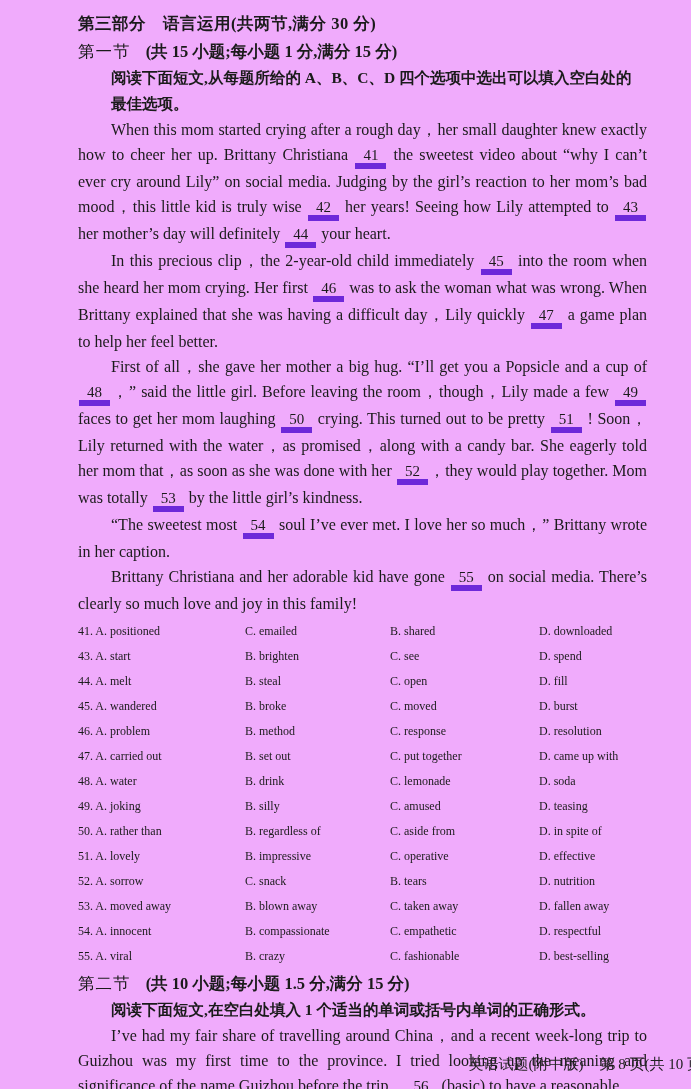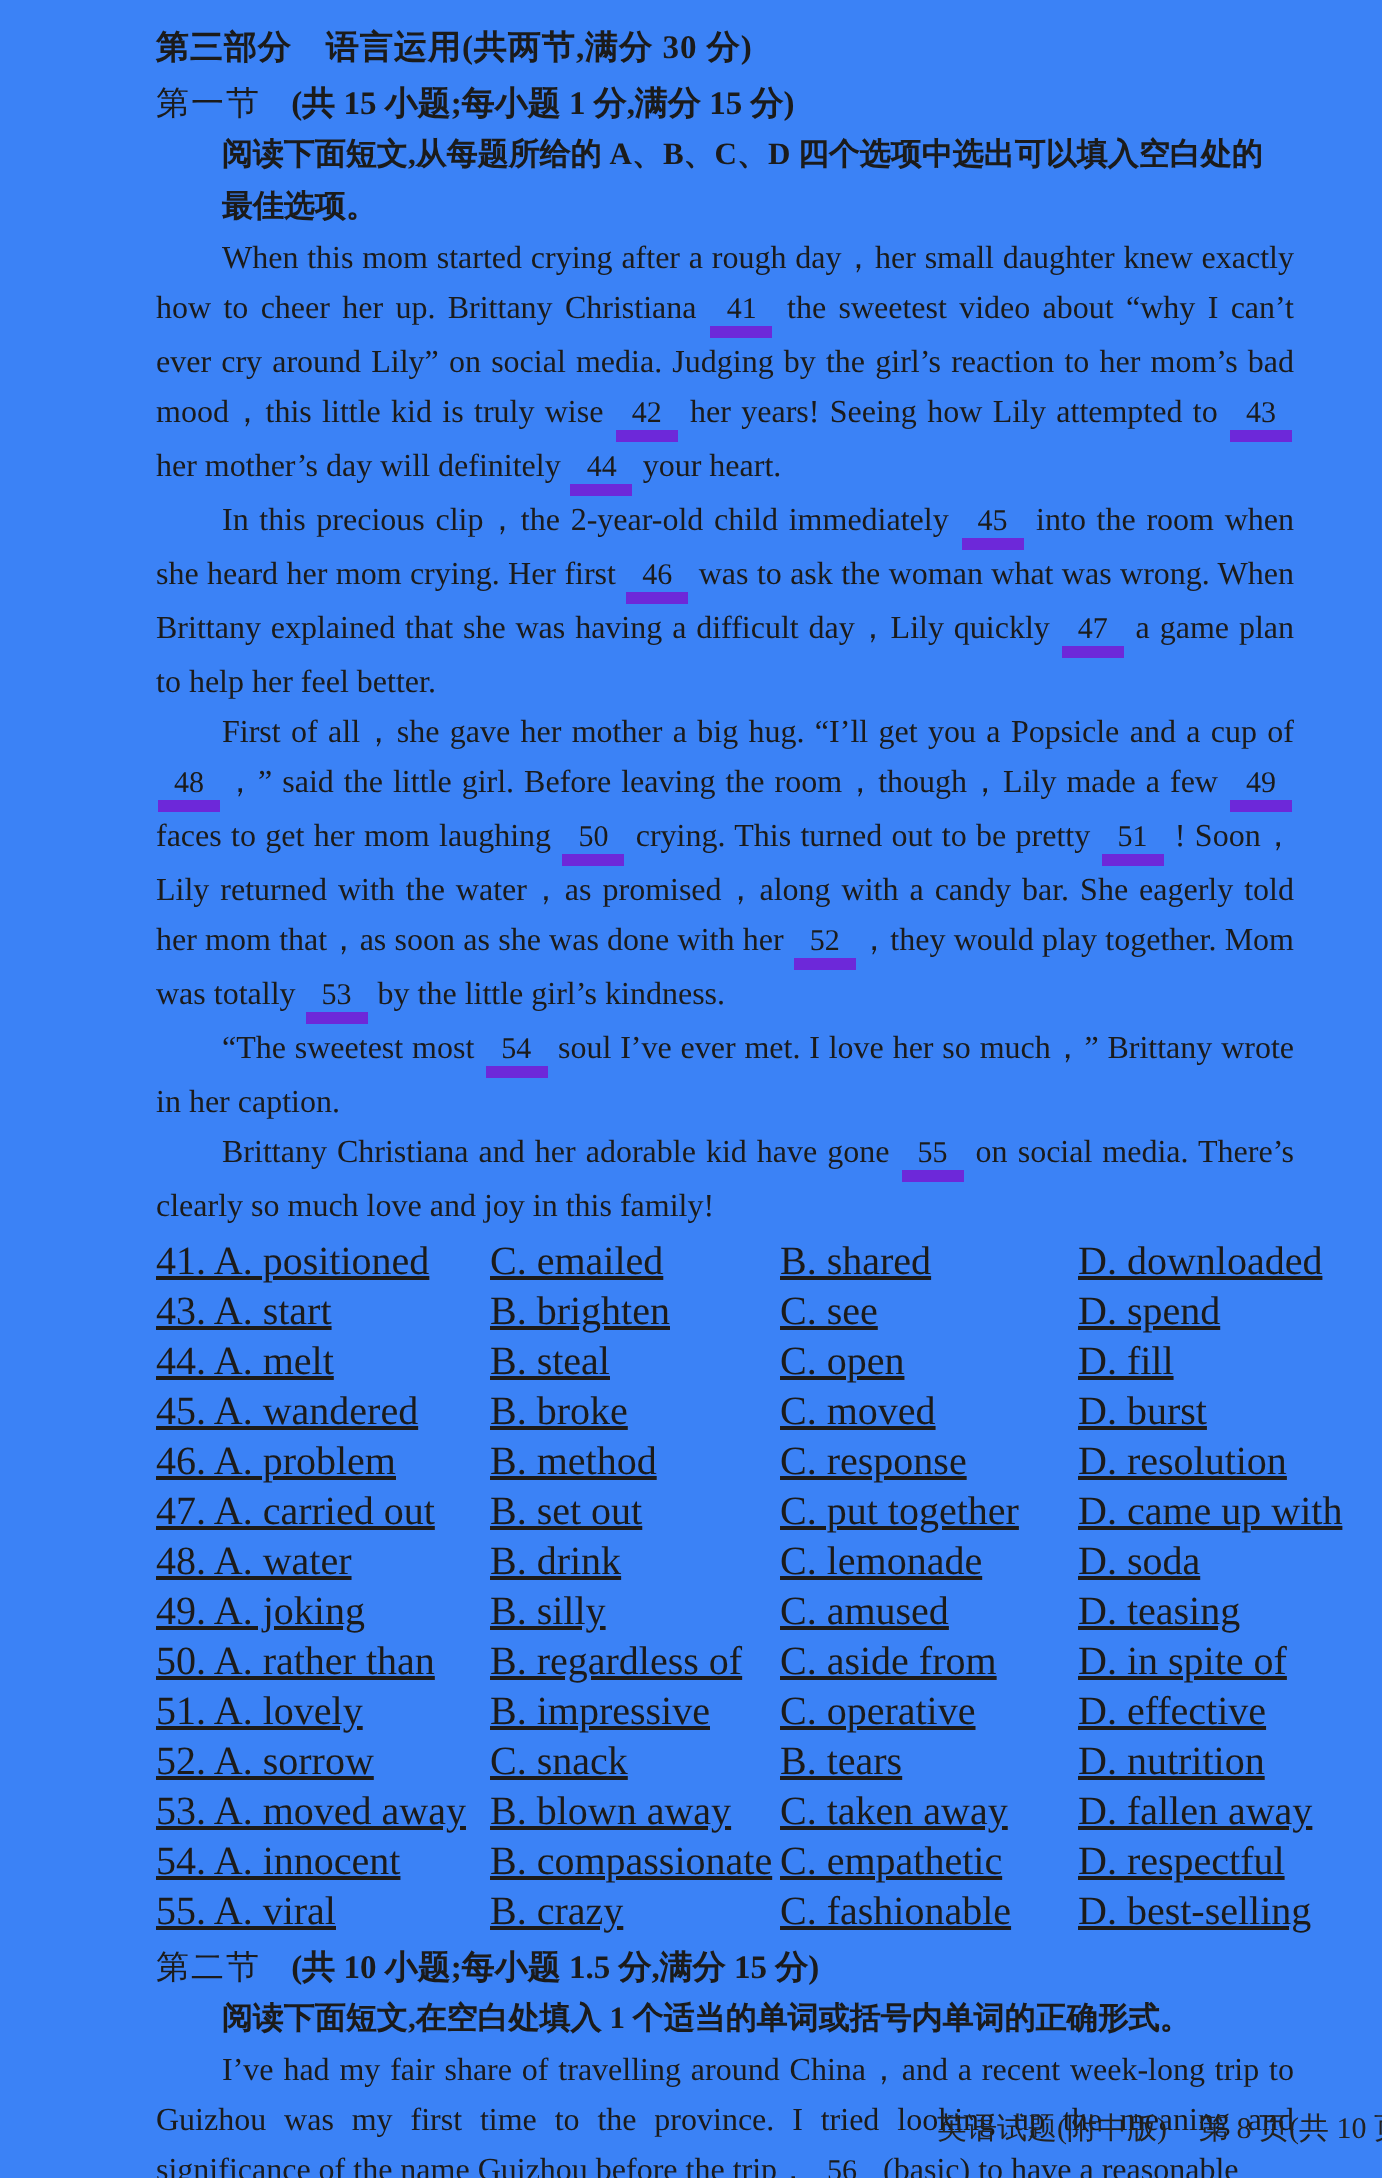--- a/index.html
+++ b/index.html
@@ -1,19 +1,19 @@
 <!DOCTYPE html>
 <html><head>
 <meta charset="utf-8">
 <style>
   * { box-sizing: border-box; }
   html, body { margin: 0; padding: 0; background: #e8e8e8; }
   .page {
     width: 691px; height: 1089px;
-    background: #3b82f6;
+    background: #f0abfc;
     position: relative;
     overflow: hidden;
     font-family: "Liberation Serif", "DejaVu Serif", serif;
     color: #1b1b1b;
     margin: 0 auto;
   }
   .content {
     position: absolute;
     top: 10px; left: 78px;
     width: 569px;
@@ -52,24 +52,23 @@
     text-align: center;
     font-size: 15px;
     line-height: 16px;
     text-indent: 0;
     vertical-align: baseline;
   }
   .options { margin-top: 3px; }
   .opt-row {
     display: grid;
     grid-template-columns: 167px 145px 149px 1fr;
-    font-size: 20px;
+    font-size: 12px;
     line-height: 25px;
     white-space: nowrap;
-    text-decoration: underline;
   }
   .sec2 { margin-top: 1px; }
   .footer {
     position: absolute;
     bottom: 15px; left: 16px;
     width: 100%;
     text-align: right;
     font-size: 15px;
     color: #222;
   }

